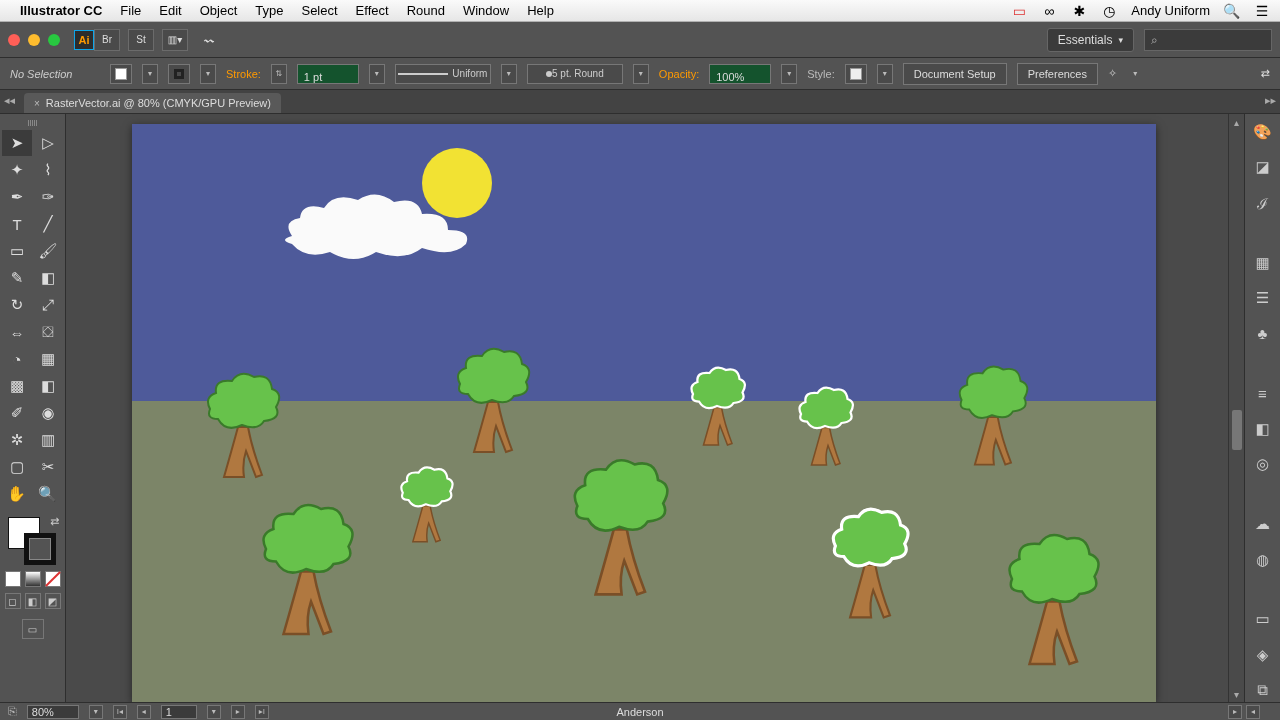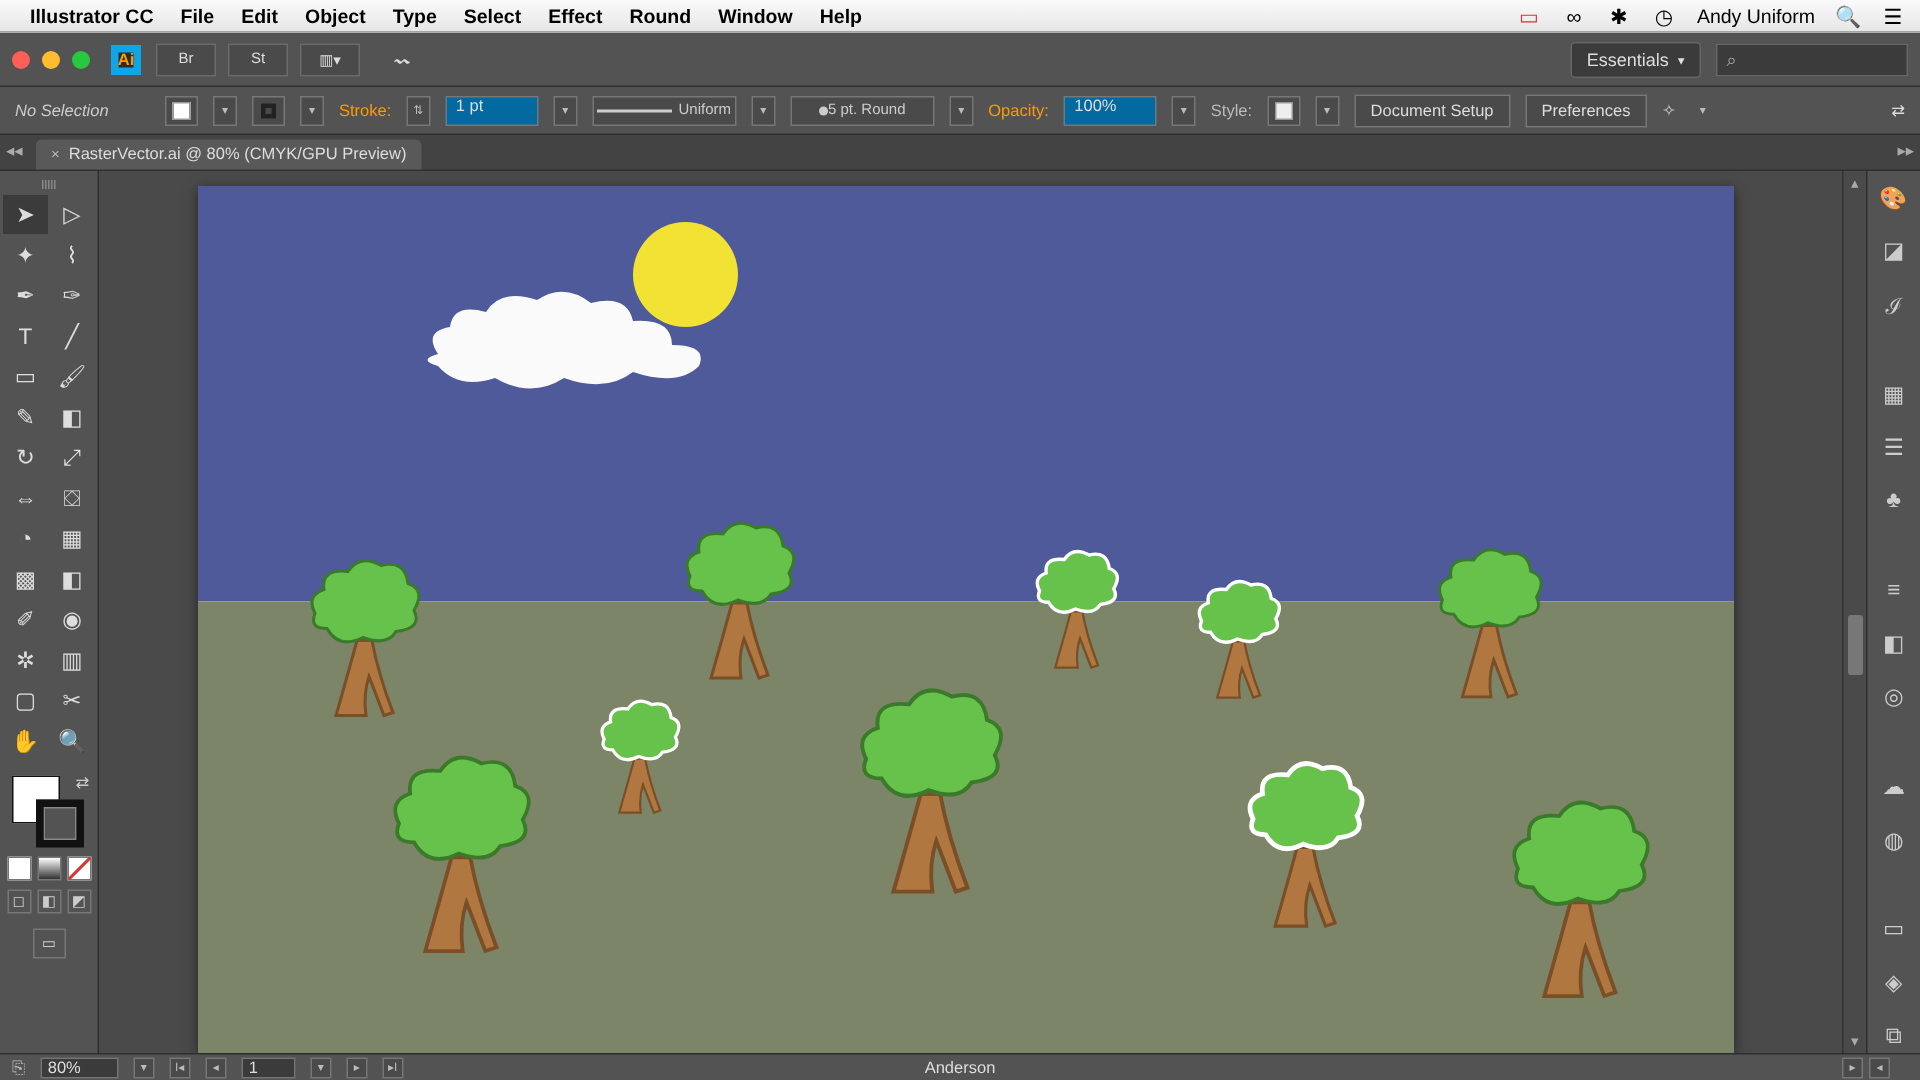--- a/index.html
+++ b/index.html
@@ -1,47 +1,47 @@
 <!DOCTYPE html>
 <html><head>
 <meta charset="utf-8">
 <style>
   * { margin:0; padding:0; box-sizing:border-box; font-family: "Helvetica Neue", Arial, sans-serif; }
   body { width:1280px; height:720px; background:#4a4a4a; overflow:hidden; font-size:12px; color:#ddd; }
 
   
   .mac-menubar { height:22px; background:linear-gradient(#fafafa,#e6e6e6); display:flex; align-items:center; padding:0 10px; color:#000; font-size:13px; border-bottom:1px solid #b0b0b0; }
   .mac-menubar .apple { font-size:15px; margin-right:10px; }
-  .mac-menubar .m { margin-right:18px; cursor:default;font-weight:bold; }
+  .mac-menubar .m { margin-right:18px; cursor:default; }
   .mac-menubar .appname { font-weight:600; }
   .mac-right { margin-left:auto; display:flex; align-items:center; gap:14px; }
   .mac-right .ic { width:16px; height:16px; display:flex; align-items:center; justify-content:center; font-size:14px; }
   .mac-right .user { font-weight:500; }
 
   
   .app-titlebar { height:36px; background:#535353; display:flex; align-items:center; padding:0 8px; border-bottom:1px solid #2e2e2e; }
   .traffic { display:flex; gap:8px; margin-right:14px; }
   .dot { width:12px; height:12px; border-radius:50%; }
   .dot.red{background:#ff5f57;} .dot.yellow{background:#febc2e;} .dot.green{background:#28c840;}
-  .app-titlebar .ailogo { width:20px;height:20px;background:#2c2c2c;border:5px solid #0ea5e9;display:flex;align-items:center;justify-content:center;color:#ff9a00;font-weight:bold;font-size:11px;margin-right:10px; }
-  .btn-box { width:40px;height:22px;border:1px solid #6b6b6b;display:flex;align-items:center;justify-content:center;margin-right:8px;font-size:10px;color:#ddd;background:#4a4a4a; }
+  .app-titlebar .ailogo { width:20px;height:20px;background:#2c2c2c;border:1px solid #0ea5e9;display:flex;align-items:center;justify-content:center;color:#ff9a00;font-weight:bold;font-size:11px;}
+  .btn-box { width:26px;height:22px;border:1px solid #6b6b6b;display:flex;align-items:center;justify-content:center;margin-right:8px;font-size:10px;color:#ddd;background:#4a4a4a; }
   .title-right { margin-left:auto; display:flex; align-items:center; gap:10px; }
   .workspace-btn { background:#3b3b3b;border:1px solid #666;padding:4px 10px;color:#ddd;display:flex;align-items:center;gap:6px;border-radius:3px; }
   .searchbox { width:128px;height:22px;background:#3b3b3b;border:1px solid #666;display:flex;align-items:center;padding:0 6px;color:#aaa; }
 
   
   .control-bar { height:32px; background:#535353; display:flex; align-items:center; padding:0 10px; gap:10px; font-size:11px; border-bottom:1px solid #2e2e2e; }
   .sel-info { width:90px; color:#ccc;font-style:italic; }
   .swatch { width:22px; height:20px; border:1px solid #777; background:#4a4a4a; display:flex; align-items:center; justify-content:center; }
   .swatch .inner { width:12px; height:12px; background:#fff; border:1px solid #999; }
   .swatch.stroke .inner { background:transparent; border:3px solid #222; width:10px;height:10px; }
   .dd-arrow { width:16px; height:20px; border:1px solid #777; display:flex;align-items:center;justify-content:center;font-size:8px;color:#bbb;background:#4a4a4a; }
   .lbl { color:#ff9a00; font-size:11px; }
   .lbl-g { color:#bbb; font-size:11px; }
-  .num-input { width:62px; height:20px; background:#0369a1; border:1px solid #777; display:flex; align-items:flex-start; padding:0 6px; color:#ddd; }
+  .num-input { width:62px; height:20px; background:#14532d; border:1px solid #777; display:flex; align-items:flex-end; padding:0 6px; color:#ddd; }
   .stroke-profile { width:96px;height:20px;border:1px solid #777;background:#4a4a4a;display:flex;align-items:center;justify-content:center;gap:4px; }
   .uniform-line { width:50px;height:2px;background:#ccc; }
   .brush-def { width:96px;height:20px;border:1px solid #777;background:#4a4a4a;display:flex;align-items:center;justify-content:center;gap:0; }
   .brush-dot { width:6px;height:6px;border-radius:50%;background:#ccc; }
   .txtbtn { padding:4px 10px; border:1px solid #777; background:#4a4a4a; color:#ddd; }
 
   
   .tabstrip { height:24px; background:#434343; display:flex; align-items:flex-end; padding-left:24px; border-bottom:1px solid #2e2e2e; position:relative;}
   .tabstrip .collapse-left { position:absolute; left:4px; top:4px; color:#aaa; font-size:11px;}
   .tabstrip .collapse-right { position:absolute; right:4px; top:4px; color:#aaa; font-size:11px;}

